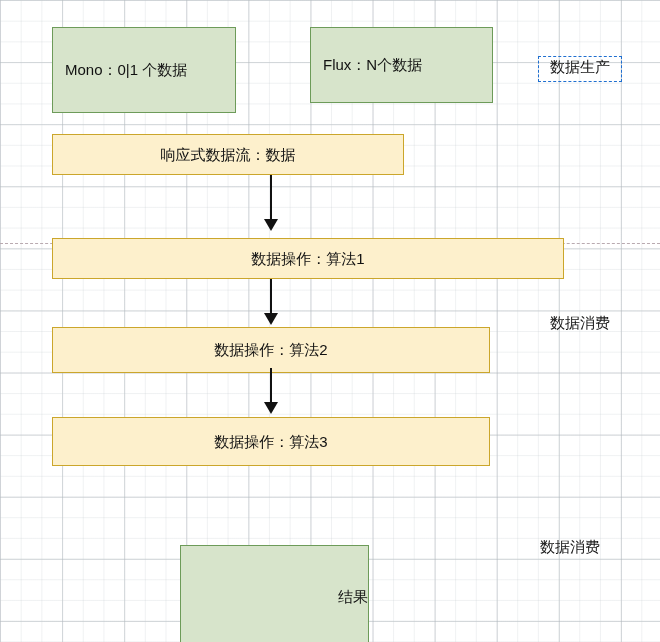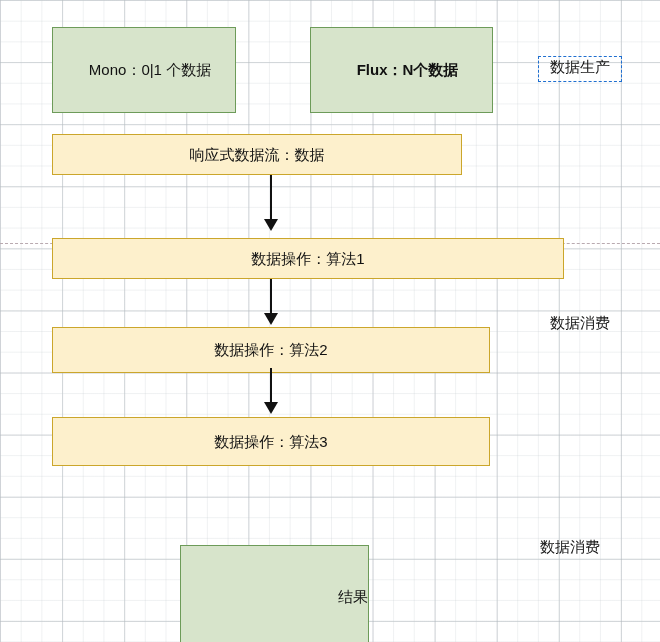--- a/index.html
+++ b/index.html
@@ -33,21 +33,21 @@
     display: flex;
     align-items: center;
     font-size: 15px;
     color: #111111;
     line-height: 1.3;
     white-space: nowrap;
   }
   .node.green {
     background: #d7e4cb;
     border: 1.6px solid #6d9b59;
-    justify-content: center;
+    justify-content: flex-start;
     padding-left: 12px;
   }
   .node.green.centered {
     justify-content: flex-end;
     padding-left: 4px;
     margin-top: 32px;
   }
   .node.yellow {
     background: #fdf0cc;
     border: 1.6px solid #cba62b;
@@ -92,29 +92,29 @@
 </style>
 </head>
 <body>
 
 <div id="canvas">
 
   <div class="node green" style="left:52px; top:27px; width:184px; height:86px;">
     <span>Mono：0|1 个数据</span>
   </div>
 
-  <div class="node green" style="left:310px; top:27px; width:183px; height:86px;font-weight:bold;">
+  <div class="node green" style="left:310px; top:27px; width:183px; height:76px;">
     <span>Flux：N个数据</span>
   </div>
 
   <div class="side-label selected" style="left:538px; top:56px; width:84px; height:26px;">
     <span>数据生产</span>
   </div>
 
-  <div class="node yellow" style="left:52px; top:134px; width:410px; height:41px;">
+  <div class="node yellow" style="left:52px; top:134px; width:352px; height:41px;">
     <span>响应式数据流：数据</span>
   </div>
 
   <div class="arrow" style="left:270px; top:175px; height:48px;"></div>
   <div class="arrow-head" style="left:264px; top:219px;"></div>
 
   <div class="hguide" style="top:243px;"></div>
 
   <div class="node yellow" style="left:52px; top:238px; width:512px; height:41px;">
     <span>数据操作：算法1</span>

